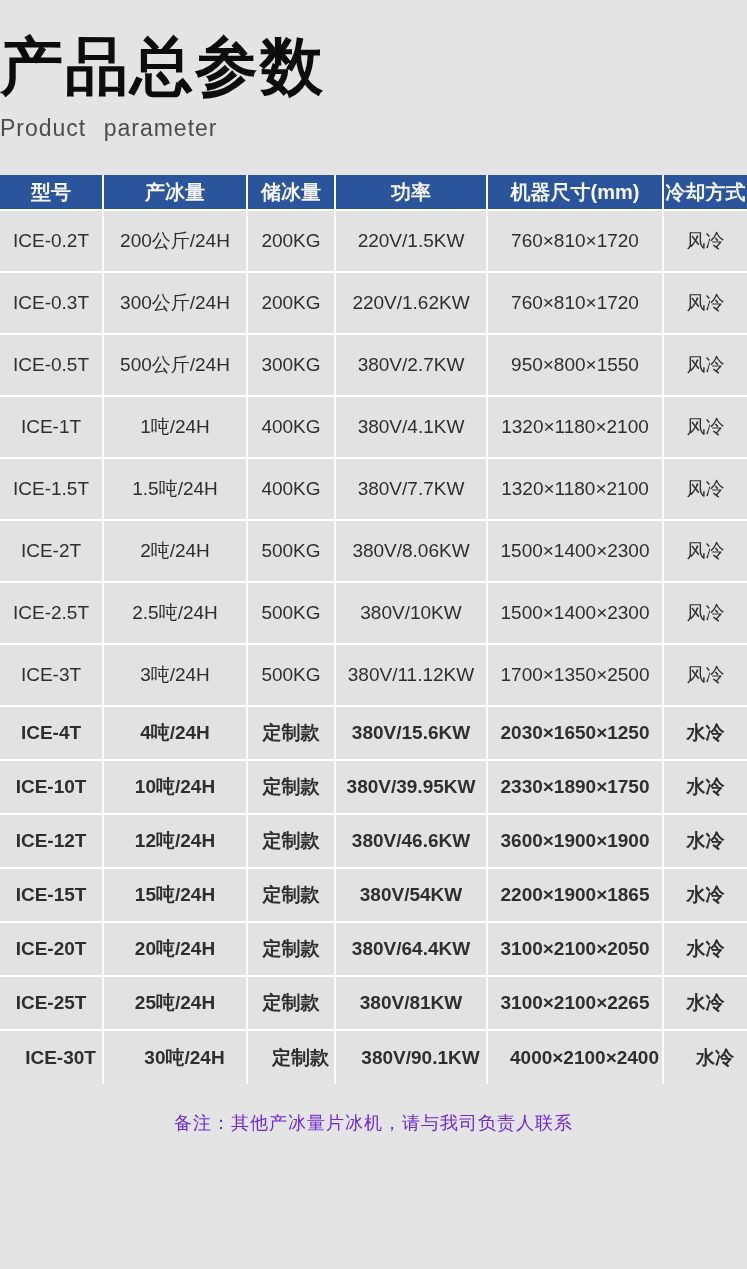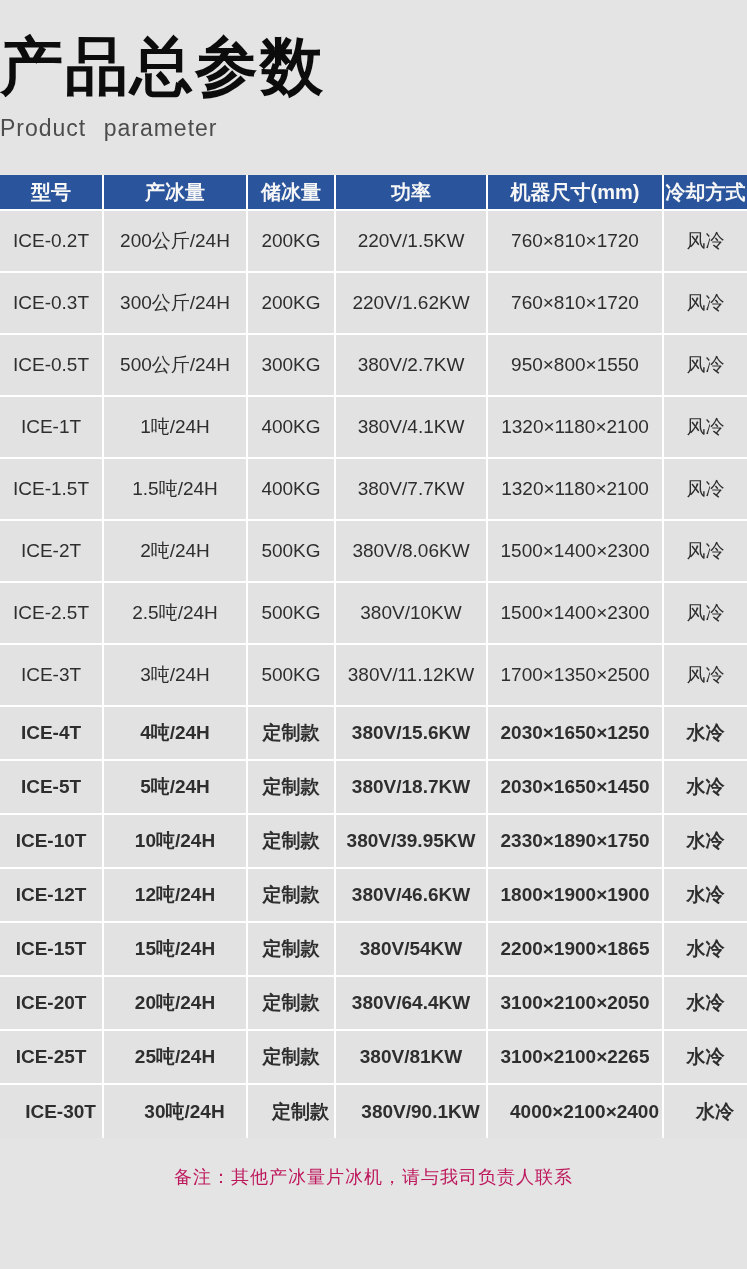--- a/index.html
+++ b/index.html
@@ -76,21 +76,21 @@
     height: 54px;
     font-weight: bold;
   }
   table.spec-table tbody tr:last-child td {
     border-bottom: none;
     padding-left: 19px;
   }
   .note {
     text-align: center;
     font-size: 18px;
-    color: #be185d;
+    color: #6d28d9;
     margin-top: 27px;
     letter-spacing: 1px;
   }
 </style>
 </head>
 <body>
 
 <div class="page">
 
   <div class="title-block">
@@ -184,41 +184,33 @@
         </tr>
         <tr>
           <td>ICE-4T</td>
           <td>4吨/24H</td>
           <td>定制款</td>
           <td>380V/15.6KW</td>
           <td>2030×1650×1250</td>
           <td>水冷</td>
         </tr>
         <tr>
-          <td>ICE-5T</td>
-          <td>5吨/24H</td>
-          <td>定制款</td>
-          <td>380V/18.7KW</td>
-          <td>2030×1650×1450</td>
-          <td>水冷</td>
-        </tr>
-        <tr>
           <td>ICE-10T</td>
           <td>10吨/24H</td>
           <td>定制款</td>
           <td>380V/39.95KW</td>
           <td>2330×1890×1750</td>
           <td>水冷</td>
         </tr>
         <tr>
           <td>ICE-12T</td>
           <td>12吨/24H</td>
           <td>定制款</td>
           <td>380V/46.6KW</td>
-          <td>1800×1900×1900</td>
+          <td>3600×1900×1900</td>
           <td>水冷</td>
         </tr>
         <tr>
           <td>ICE-15T</td>
           <td>15吨/24H</td>
           <td>定制款</td>
           <td>380V/54KW</td>
           <td>2200×1900×1865</td>
           <td>水冷</td>
         </tr>

